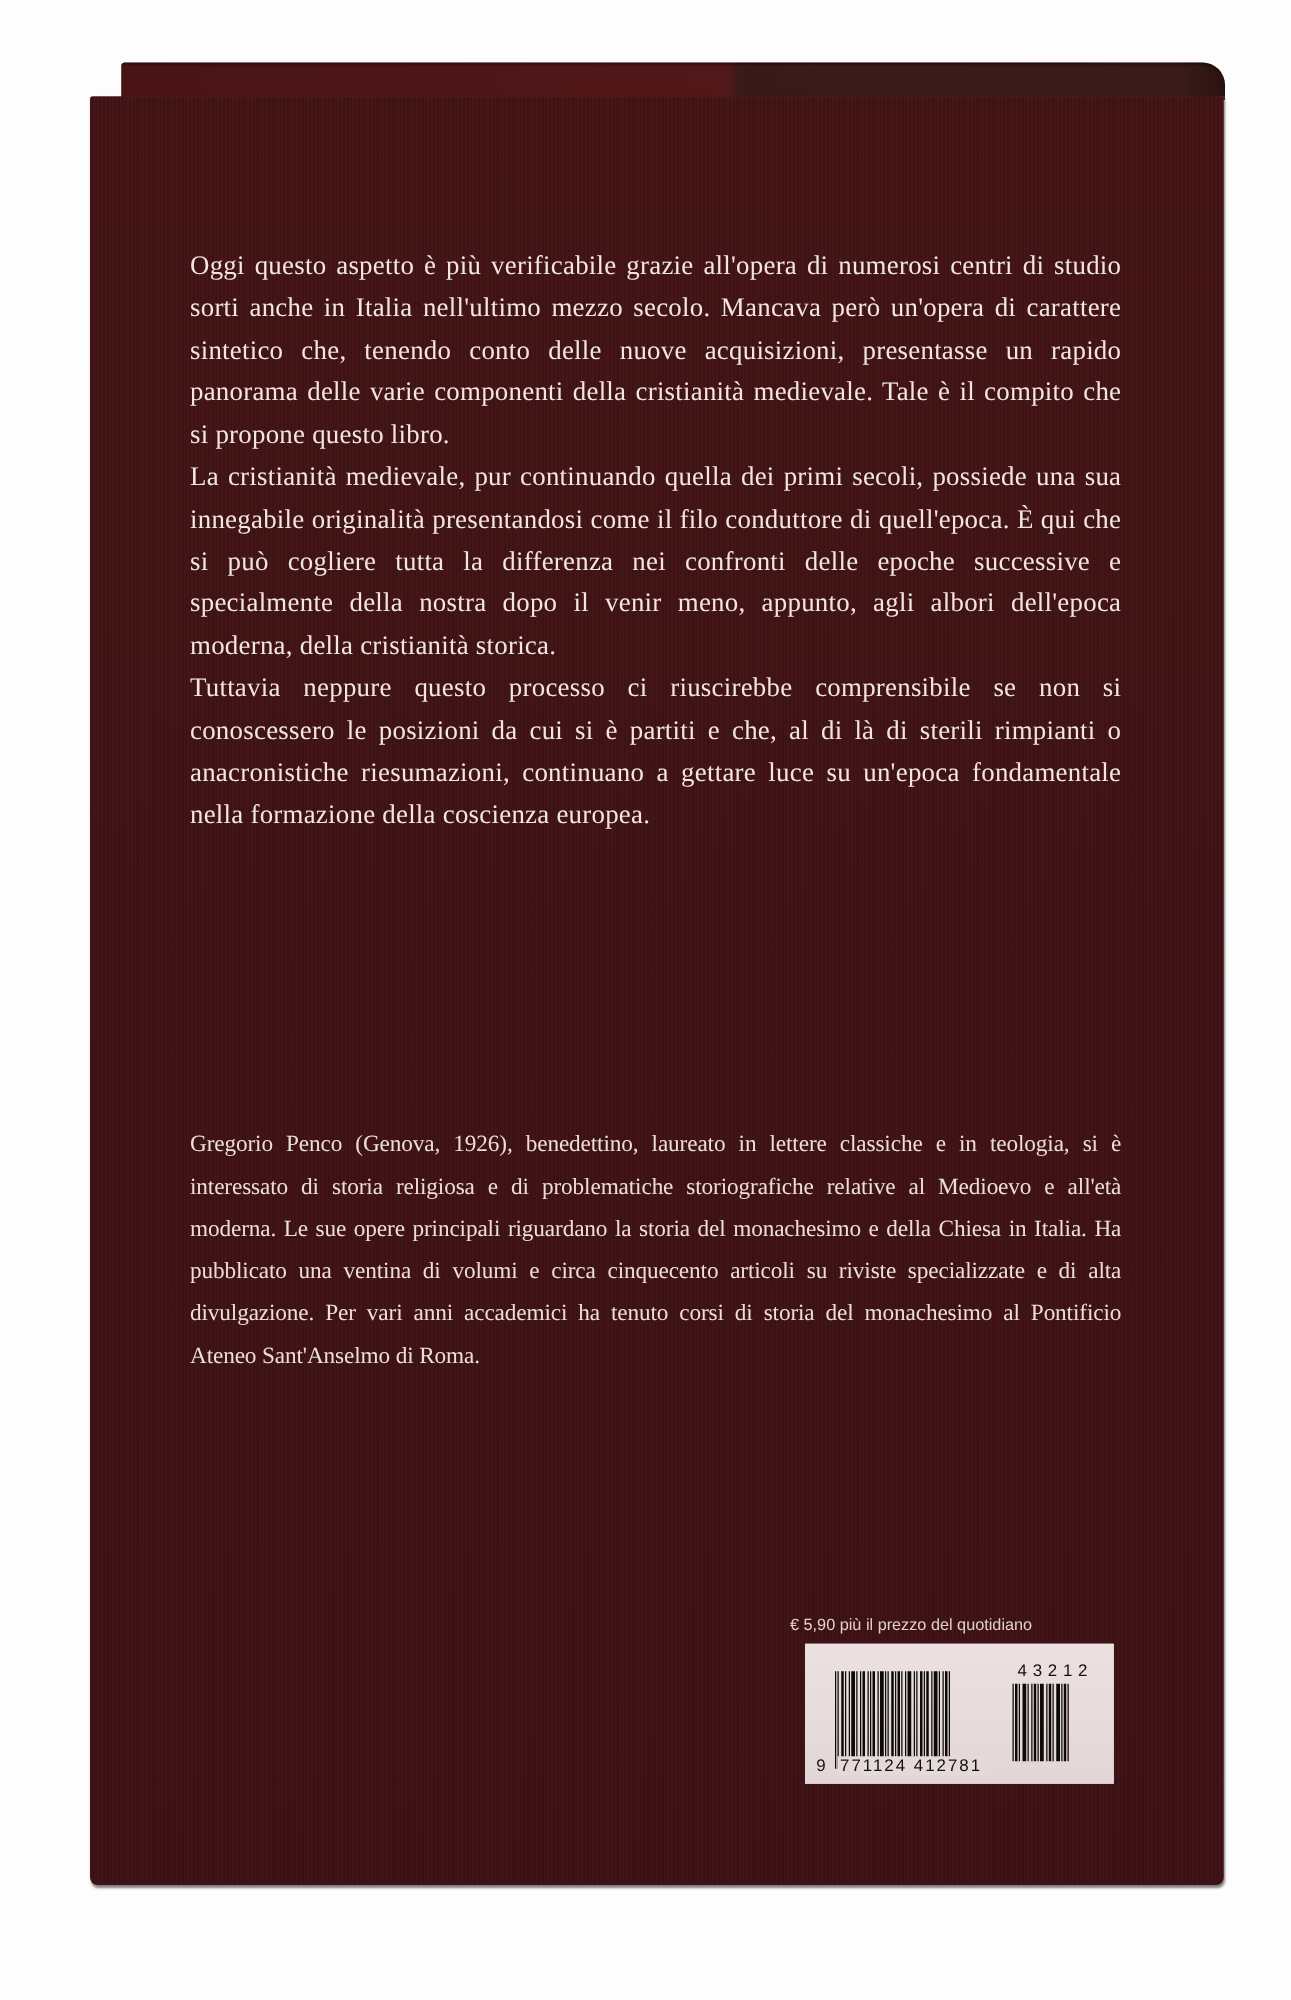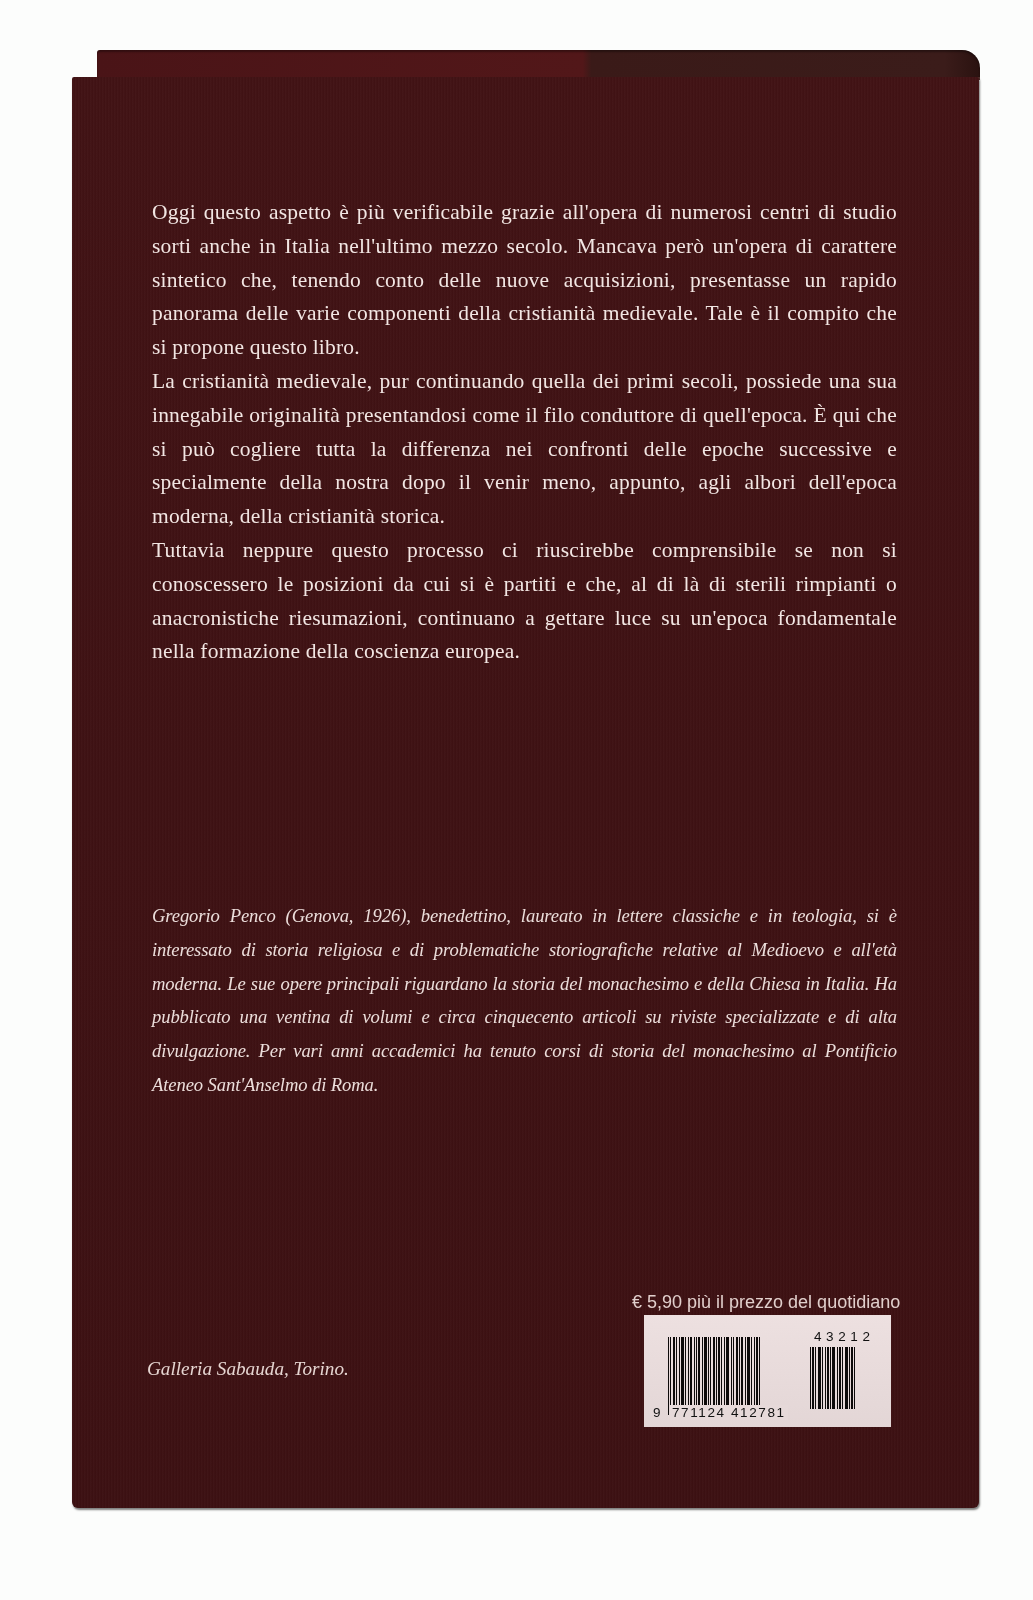--- a/index.html
+++ b/index.html
@@ -59,21 +59,20 @@
       margin: 0;
       text-align: justify;
       text-align-last: left;
     }
     .bio {
       position: absolute;
       left: 152px;
       top: 899px;
       width: 745px;
       color: #ecdedb;
-      font-style: italic;
       font-size: 18.6px;
       line-height: 33.8px;
       text-align: justify;
       text-align-last: left;
       letter-spacing: -0.1px;
     }
     .credits {
       position: absolute;
       left: 147px;
       top: 1357px;
@@ -84,21 +83,21 @@
       line-height: 23px;
     }
     .credits div { white-space: nowrap; }
     .price {
       position: absolute;
       left: 632px;
       top: 1292px;
       width: 262px;
       color: #e1cfcc;
       font-family: "Liberation Sans", "DejaVu Sans", sans-serif;
-      font-size: 18px;
+      font-size: 13px;
       white-space: nowrap;
     }
     .barcode-box {
       position: absolute;
       left: 644px;
       top: 1315px;
       width: 247px;
       height: 112px;
       background: #e9dcdc;
       background-image: linear-gradient(180deg, #ede0e0, #e3d6d6);
@@ -165,21 +164,20 @@
 
 <div class="blurb">
   <p>Oggi questo aspetto è più verificabile grazie all'opera di numerosi centri di studio sorti anche in Italia nell'ultimo mezzo secolo. Mancava però un'opera di carattere sintetico che, tenendo conto delle nuove acquisizioni, presentasse un rapido panorama delle varie componenti della cristianità medievale. Tale è il compito che si propone questo libro.</p>
   <p>La cristianità medievale, pur continuando quella dei primi secoli, possiede una sua innegabile originalità presentandosi come il filo conduttore di quell'epoca. È qui che si può cogliere tutta la differenza nei confronti delle epoche successive e specialmente della nostra dopo il venir meno, appunto, agli albori dell'epoca moderna, della cristianità storica.</p>
   <p>Tuttavia neppure questo processo ci riuscirebbe comprensibile se non si conoscessero le posizioni da cui si è partiti e che, al di là di sterili rimpianti o anacronistiche riesumazioni, continuano a gettare luce su un'epoca fondamentale nella formazione della coscienza europea.</p>
 </div>
 
 <div class="bio">Gregorio Penco (Genova, 1926), benedettino, laureato in lettere classiche e in teologia, si è interessato di storia religiosa e di problematiche storiografiche relative al Medioevo e all'età moderna. Le sue opere principali riguardano la storia del monachesimo e della Chiesa in Italia. Ha pubblicato una ventina di volumi e circa cinquecento articoli su riviste specializzate e di alta divulgazione. Per vari anni accademici ha tenuto corsi di storia del monachesimo al Pontificio Ateneo Sant'Anselmo di Roma.</div>
 
 <div class="credits">
-  <div>Galleria Sabauda, Torino.</div>
 </div>
 
 <div class="price">€ 5,90 più il prezzo del quotidiano</div>
 
 <div class="barcode-box">
   <div class="bars-main">
       <span style="width: 1px; background: rgb(13, 10, 10);"></span>
       <span style="width: 1px; background: transparent;"></span>
       <span style="width: 1px; background: rgb(13, 10, 10);"></span>
       <span style="width: 2px; background: transparent;"></span>

